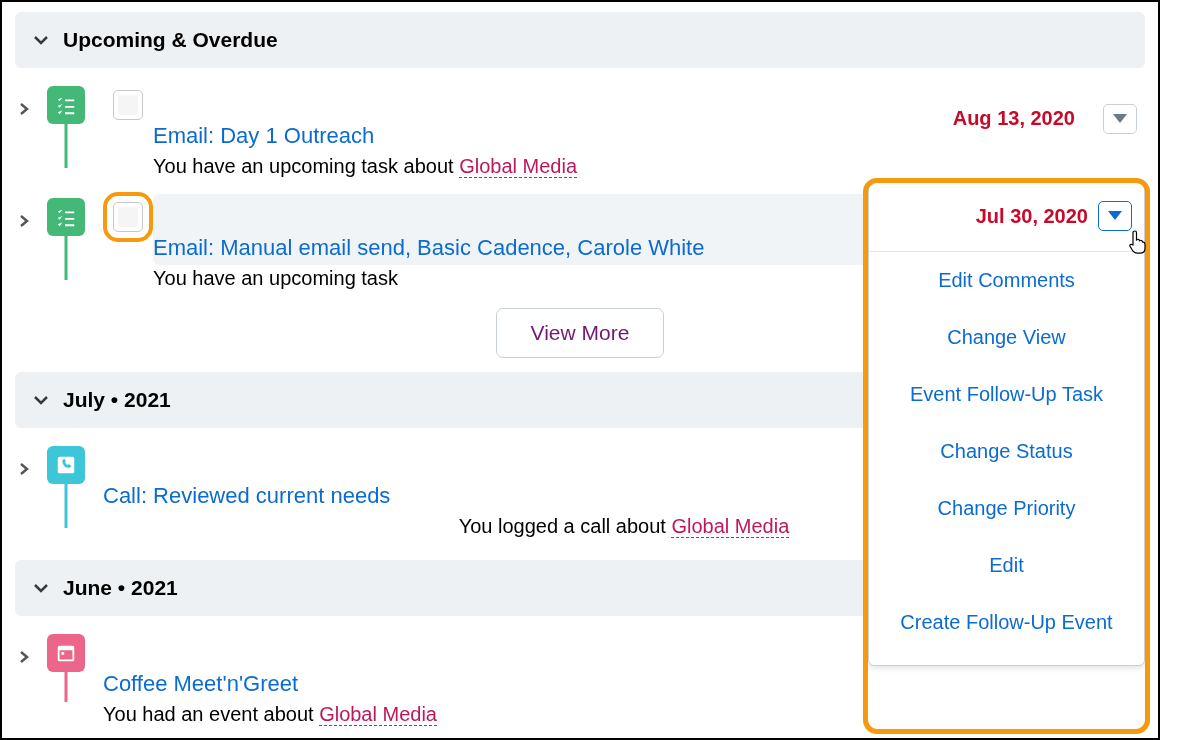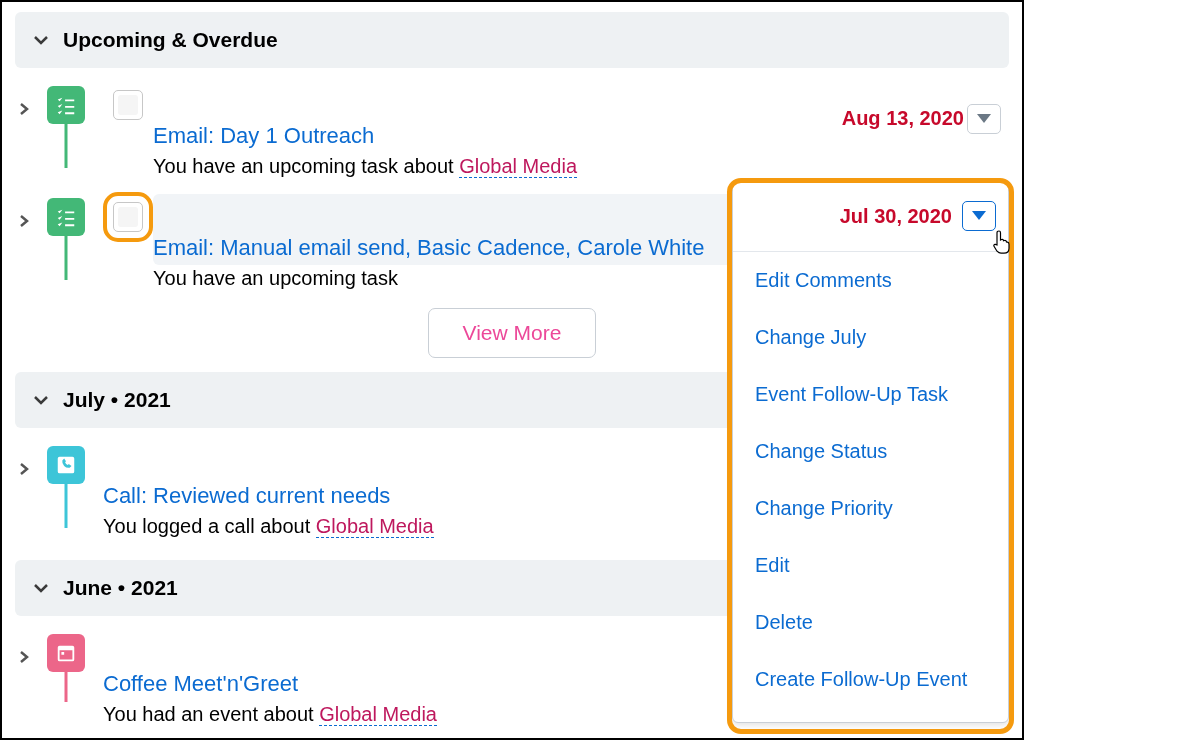--- a/index.html
+++ b/index.html
@@ -4,21 +4,21 @@
 <style>
   * { box-sizing: border-box; }
   body {
     margin: 0;
     font-family: -apple-system, BlinkMacSystemFont, "Segoe UI", Arial, sans-serif;
     font-size: 19px;
     color: #000;
     background: #fff;
   }
   .frame {
-    width: 1024px;
+    width: 1160px;
     height: 740px;
     border: 2px solid #000;
     position: relative;
     overflow: hidden;
     padding-bottom: 10px;
   }
 
   .section-bar {
     background: #eef1f3;
     border-radius: 6px;
@@ -121,21 +121,21 @@
   .task-title {
     color: #0b6bd1;
     font-size: 22px;
     font-weight: 400;
     cursor: pointer;
     margin-top: 35px;
   }
   .title-noicon { padding-left: 62px; }
 
   .right-side {
-    display: flex; align-items: center; gap: 3px;
+    display: flex; align-items: center; gap: 28px;
     padding-right: 6px;
   }
   .date-red { color: #c7092b; font-weight: 700; font-size: 20px; }
   .action-caret {
     width: 34px; height: 30px;
     border: 1px solid #c9cfd6;
     border-radius: 5px;
     background: #fff;
     display:flex; align-items:center; justify-content:center;
     cursor: pointer;
@@ -153,21 +153,21 @@
     color: #be185d;
     border-bottom: 1px dashed #0b6bd1;
     cursor: pointer;
   }
 
   .view-more-wrap { display:flex; justify-content:center; margin: 6px 0 14px 0; }
   .view-more {
     border: 1px solid #c9cfd6;
     border-radius: 7px;
     padding: 12px 34px;
-    color: #ec4899;
+    color: #701a75;
     font-size: 21px;
     background:#fff;
     cursor:pointer;
   }
 
   
   .menu {
     position: absolute;
     top: 180px;
     right: 13px;
@@ -193,20 +193,21 @@
   .menu-header {
     display:flex; align-items:center; justify-content: flex-end; gap: 10px;
     padding: 8px 12px 20px 12px;
     border-bottom: 1px solid #e3e7ec;
   }
   .menu-item {
     color: #0b6bd1;
     font-size: 20px;
     padding: 17px 22px;
     cursor: pointer;
+    text-align: center;
   }
 
   .cursor-hand {
     position: absolute;
     top: 227px;
     right: 10px;
     z-index: 50;
     font-size: 22px;
     pointer-events: none;
   }
@@ -327,21 +328,21 @@
               <polyline points="4,2 10,7 4,12"></polyline>
             </svg>
         </span>
         <span class="iconbox teal">
           <svg viewBox="0 0 24 24">
               <path d="M5 3h14a2 2 0 012 2v14a2 2 0 01-2 2H5a2 2 0 01-2-2V5a2 2 0 012-2zm3 4a7 7 0 008 8l2-2-3-2-1 1a5 5 0 01-3-3l1-1-2-3-2 2z"></path>
             </svg>
           <span class="vline"></span>
         </span>
       </div>
-      <div class="content title-noicon" style="padding-left:18px;">
+      <div class="content title-noicon" style="padding-left:18px;text-align:center;">
         <div class="title-row">
           <span class="task-title">Call: Reviewed current needs</span>
         </div>
         <div class="subtext">
           <span>You logged a call about </span><span class="link">Global Media</span>
         </div>
       </div>
     </div>
   </div>
 
@@ -385,26 +386,25 @@
   <div class="menu">
     <div class="menu-header">
       <span class="date-red">Jul 30, 2020</span>
       <span class="action-caret" style="border-color:#0b6bd1;">
         <svg viewBox="0 0 14 10">
             <polygon class="tri-blue" points="0,0 14,0 7,9"></polygon>
           </svg>
       </span>
     </div>
     <div class="menu-item">Edit Comments</div>
-    <div class="menu-item">Change July</div>
+    <div class="menu-item">Change View</div>
     <div class="menu-item">Event Follow-Up Task</div>
     <div class="menu-item">Change Status</div>
     <div class="menu-item">Change Priority</div>
     <div class="menu-item">Edit</div>
-    <div class="menu-item">Delete</div>
     <div class="menu-item">Create Follow-Up Event</div>
   </div>
 
   <div class="menu-highlight"></div>
 
   <span class="cursor-hand">
     <svg viewBox="0 0 20 26">
         <path fill="#fff" stroke="#000" stroke-width="1.2" d="M7 2c1 0 1.5.8 1.5 1.8V11l1-.5c1-.5 2 .2 2 1.3l1-.3c1-.3 2 .5 2 1.5l1 .2c1 .2 1.5 1 1.5 2v4c0 3-2 5-5 5H9c-2 0-3-1-4-2l-3-5c-.6-1 .3-2.2 1.4-1.8L5 16V3.8C5 2.8 6 2 7 2z"></path>
       </svg>
   </span>

